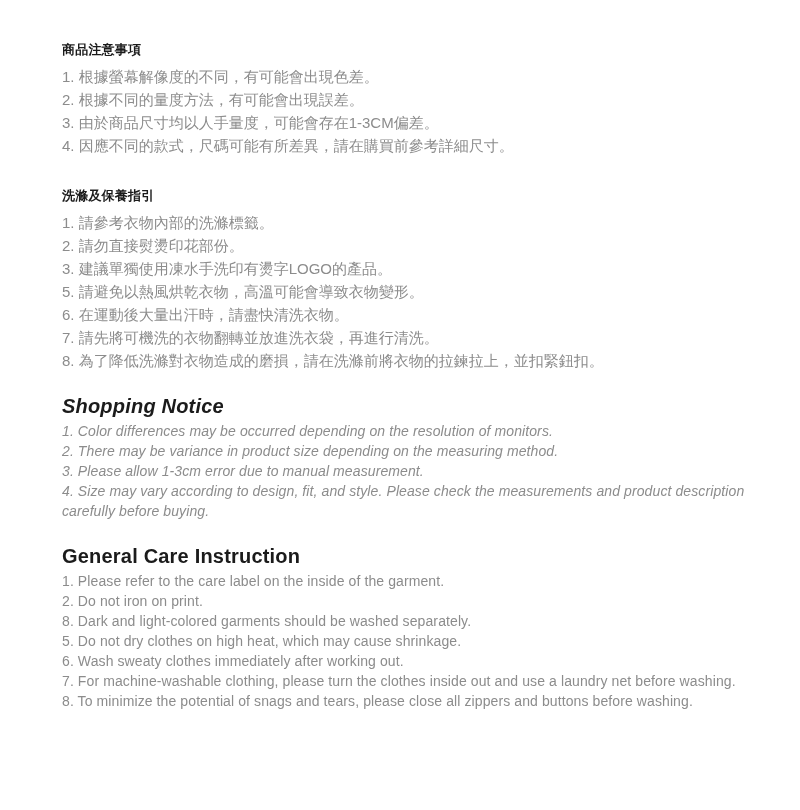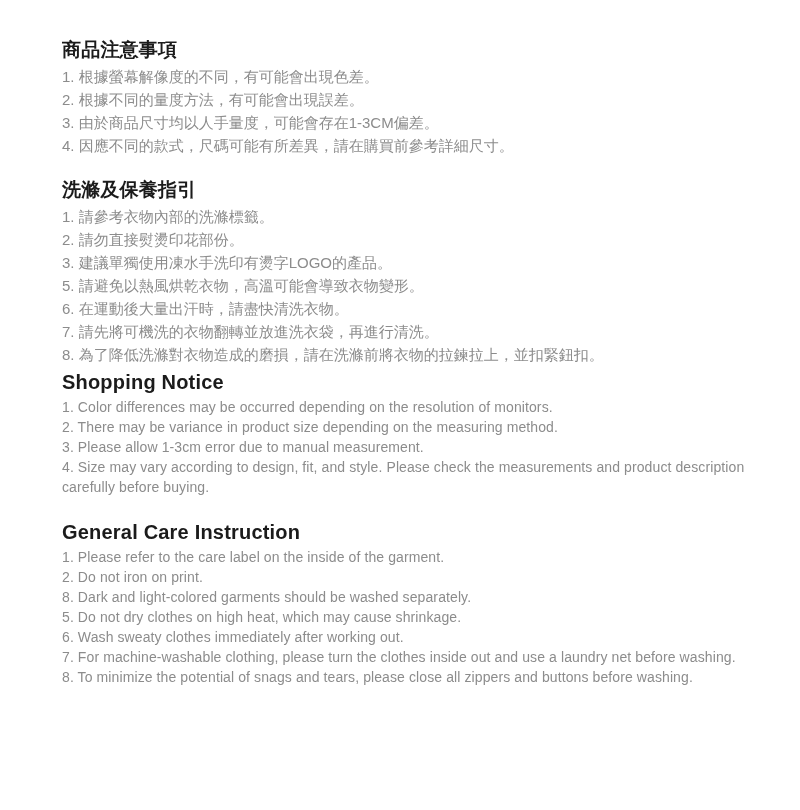--- a/index.html
+++ b/index.html
@@ -24,21 +24,21 @@
     padding: 0;
   }
   .sec-title {
     margin: 0 0 5px 0;
     padding: 0;
     font-weight: 700;
     color: #1b1b1b;
     letter-spacing: 0.2px;
   }
   .sec.zh .sec-title {
-    font-size: 19px;
+    font-size: 13px;
     line-height: 20px;
   }
   .sec.en .sec-title {
     font-size: 20px;
     line-height: 20px;
   }
   .notice-list {
     list-style: none;
     margin: 0;
     padding: 0;
@@ -47,22 +47,22 @@
   .sec.zh .notice-list li {
     font-size: 15px;
     line-height: 23px;
   }
   .sec.en .notice-list li {
     font-size: 14px;
     line-height: 20px;
     letter-spacing: 0.1px;
   }
   .sec + .sec { margin-top: 0; }
-  #sec-care-zh      { margin-top: 23px; }
-  #sec-shopping-en  { margin-top: 6px; }
+  #sec-care-zh      { margin-top: 29px; }
+  #sec-shopping-en  { margin-top: 24px; font-style: italic; }
   #sec-care-en      { margin-top: 25px; }
 </style>
 </head>
 <body>
 
 <main class="page">
 
   <section class="sec zh" id="sec-product-zh" lang="zh-Hant">
     <h2 class="sec-title">商品注意事項</h2>
     <ul class="notice-list">

